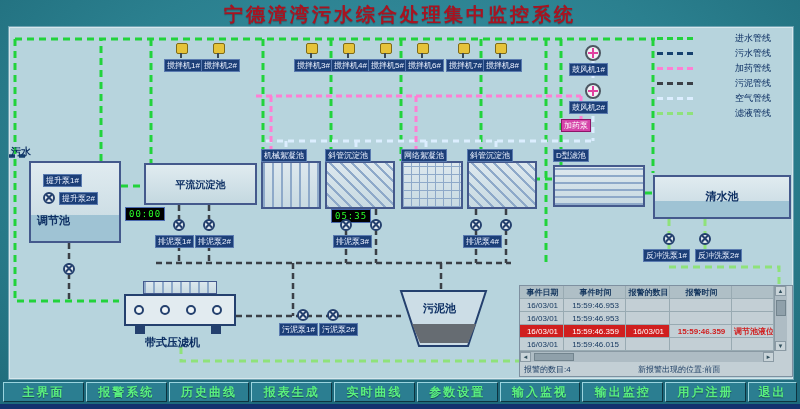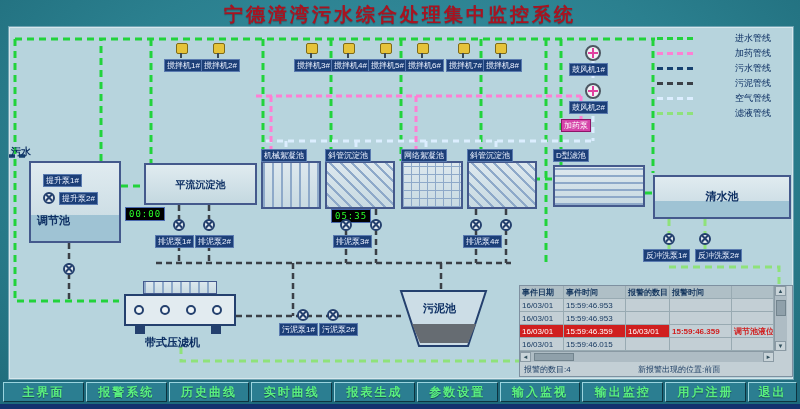--- a/index.html
+++ b/index.html
@@ -57,21 +57,21 @@
     position:absolute;background:#000;color:#2aff2a;border:1px solid #4a6ab0;
     font-family:"DejaVu Sans Mono",monospace;font-size:9px;line-height:12px;padding:0 3px;letter-spacing:1px;
   }
   
   .legend{position:absolute;left:648px;top:4px;width:132px;}
   .legend-row{display:flex;align-items:center;height:15px;}
   .lg-line{width:36px;height:0;border-top:3px dashed #21d33b;margin-right:7px;}
   .lg-label{color:#0d2f63;font-size:9px;font-weight:normal;white-space:nowrap;margin-left:35px;}
   
   .alarm-panel{position:absolute;left:510px;top:258px;width:274px;height:92px;background:#c3cfd5;border:1px solid #7e90a0;box-sizing:border-box;}
-  .alarm-table{position:absolute;left:0;top:0;display:grid;grid-template-columns:44px 62px 44px 62px 42px;}
+  .alarm-table{position:absolute;left:0;top:0;display:grid;grid-template-columns:44px 62px 44px 62px 42px;text-align:center;}
   .ac{height:13px;line-height:13px;font-size:8px;color:#14365e;border-right:1px solid #98aab2;border-bottom:1px solid #98aab2;padding-left:2px;box-sizing:border-box;overflow:hidden;white-space:nowrap;}
   .ah{background:#afbfc6;font-weight:bold;}
   .hl{background:#d01f1f;color:#fff;}
   .hlt{color:#d01f1f;font-weight:bold;}
   .vscroll{position:absolute;left:254px;top:0;width:13px;height:65px;background:#aebcc4;border-left:1px solid #8a9aa4;box-sizing:border-box;}
   .hscroll{position:absolute;left:0;top:65px;width:254px;height:11px;background:#aebcc4;border-top:1px solid #8a9aa4;box-sizing:border-box;}
   .sbtn{position:absolute;width:11px;height:10px;background:#c9d4d9;border:1px solid #8a9aa4;font-size:6px;line-height:9px;text-align:center;color:#32505e;box-sizing:border-box;}
   .sthumb{position:absolute;background:#8fa0aa;border:1px solid #72848e;box-sizing:border-box;}
   .afoot{position:absolute;font-size:8px;color:#14365e;white-space:nowrap;}
   
@@ -150,26 +150,26 @@
       <path d="M60 216 V272"></path>
     </g>
   </svg>
 
   <div class="legend">
     <div class="legend-row">
         <span class="lg-line" style="border-top-color: rgb(33, 211, 59);"></span>
         <span class="lg-label">进水管线</span>
       </div>
     <div class="legend-row">
+        <span class="lg-line" style="border-top-color: rgb(22, 64, 110);"></span>
+        <span class="lg-label">污水管线</span>
+      </div>
+    <div class="legend-row">
         <span class="lg-line" style="border-top-color: rgb(255, 127, 212);"></span>
         <span class="lg-label">加药管线</span>
-      </div>
-    <div class="legend-row">
-        <span class="lg-line" style="border-top-color: rgb(22, 64, 110);"></span>
-        <span class="lg-label">污水管线</span>
       </div>
     <div class="legend-row">
         <span class="lg-line" style="border-top-color: rgb(58, 63, 70);"></span>
         <span class="lg-label">污泥管线</span>
       </div>
     <div class="legend-row">
         <span class="lg-line" style="border-top-color: rgb(220, 238, 255);"></span>
         <span class="lg-label">空气管线</span>
       </div>
     <div class="legend-row">
@@ -314,22 +314,22 @@
     <span class="afoot" style="left:4px;top:78px">报警的数目:4</span>
     <span class="afoot" style="left:118px;top:78px">新报警出现的位置:前面</span>
   </div>
 
 </div>
 
 <div class="navbar" style="color: rgb(90, 240, 127);">
   <button class="navbtn">主界面</button>
   <button class="navbtn">报警系统</button>
   <button class="navbtn">历史曲线</button>
+  <button class="navbtn">报表生成</button>
   <button class="navbtn">实时曲线</button>
-  <button class="navbtn">报表生成</button>
   <button class="navbtn">参数设置</button>
   <button class="navbtn">输入监视</button>
   <button class="navbtn">输出监控</button>
   <button class="navbtn">用户注册</button>
   <button class="navbtn small">退出</button>
 </div>
 
 <div class="taskbar"></div>
 
 </body></html>

